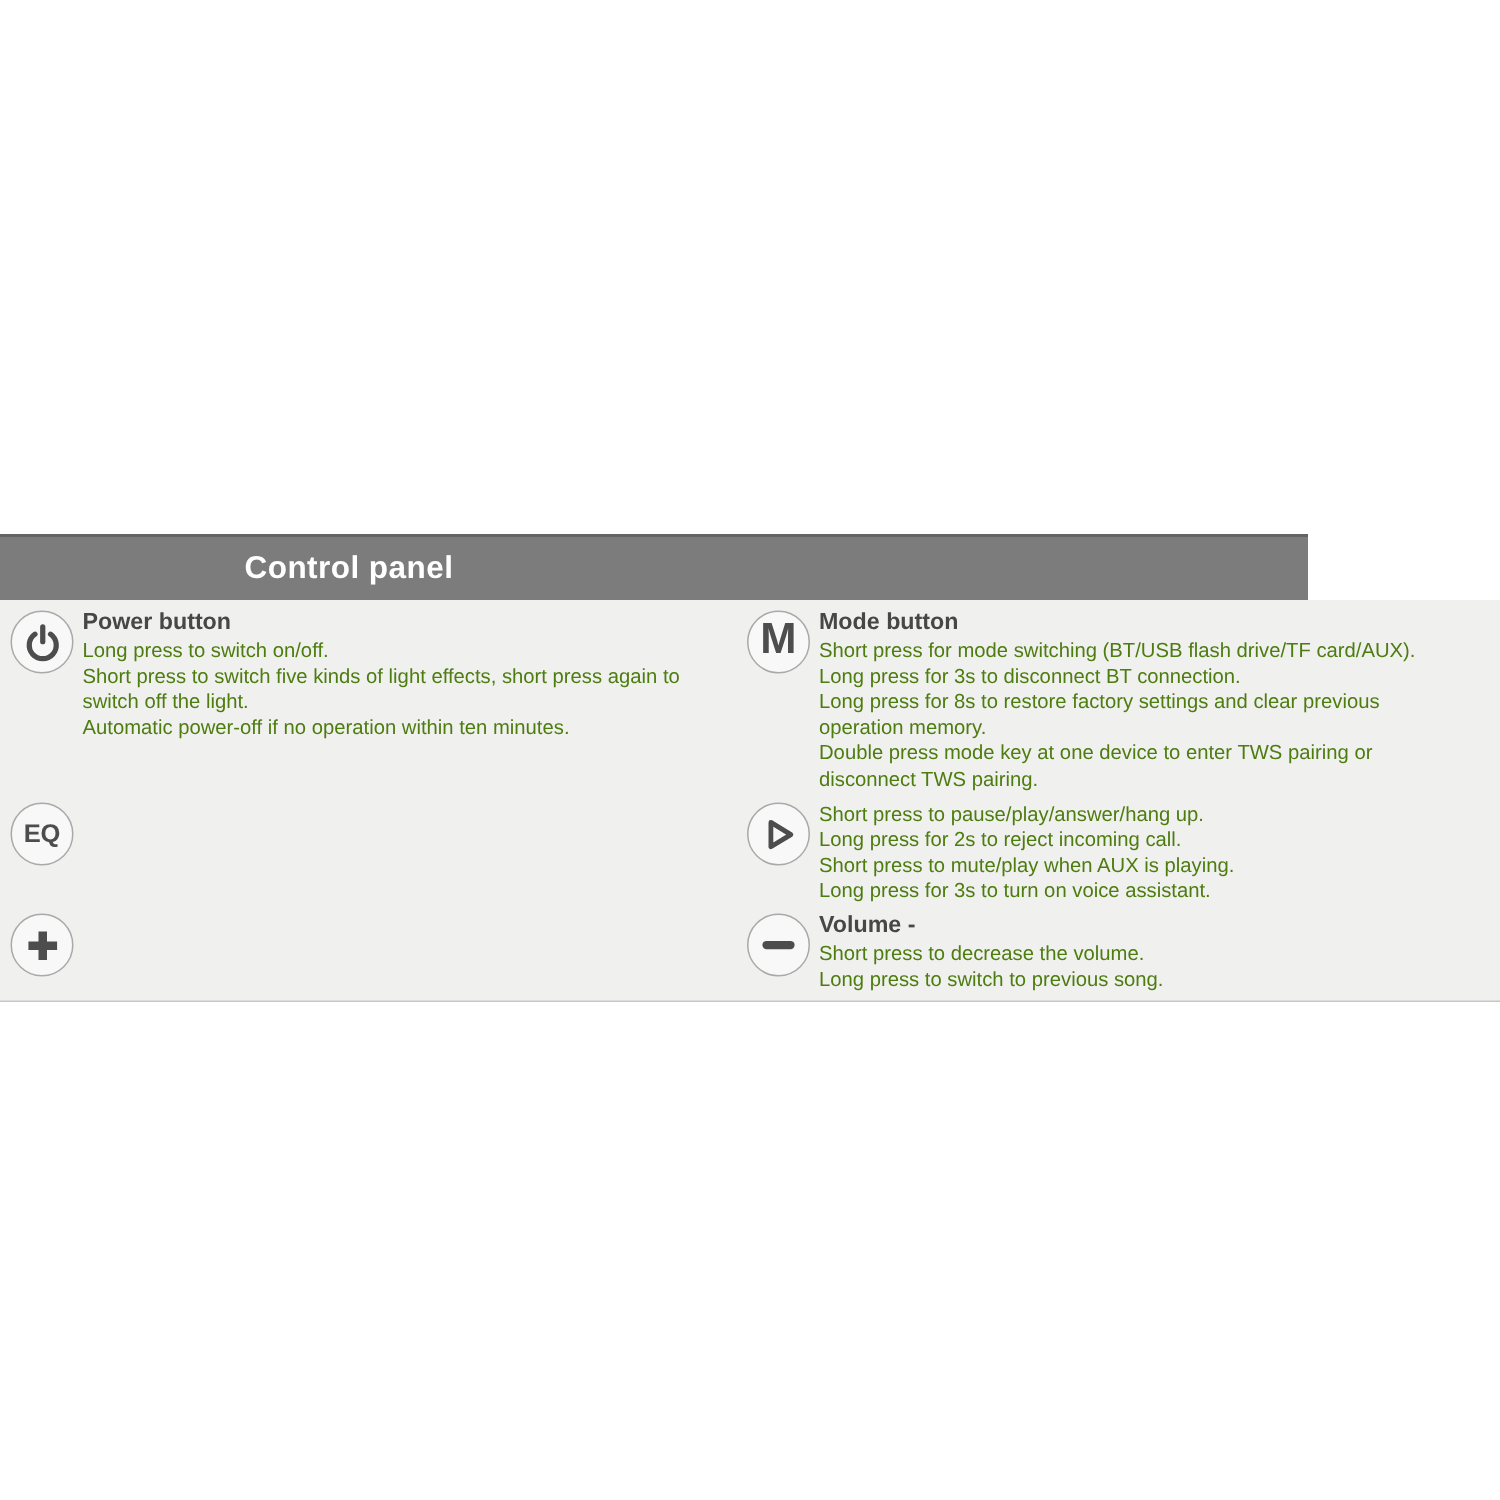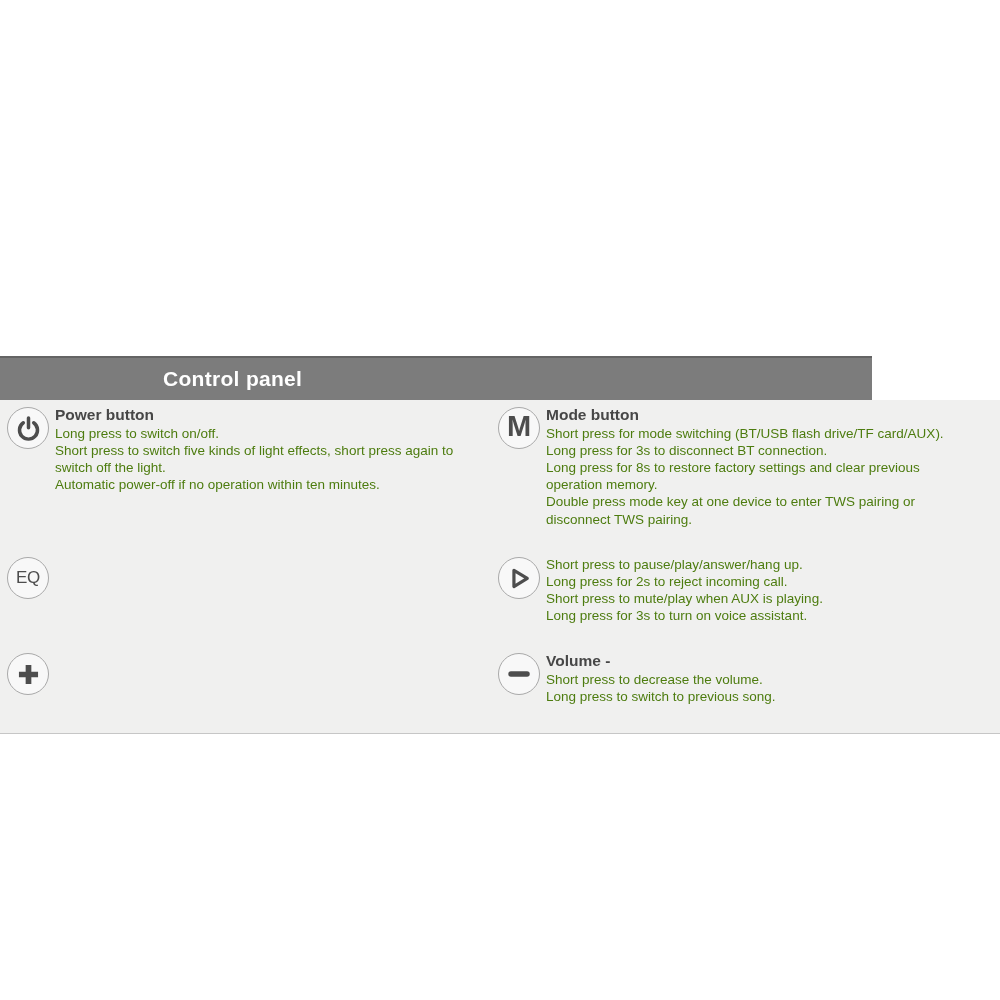--- a/index.html
+++ b/index.html
@@ -16,41 +16,41 @@
     background:#7c7c7c; border-top:2px solid #646464; box-sizing:border-box;
   }
   .header-title {
     margin-left:163px; line-height:41px;
     font-size:21px; font-weight:bold; color:#ffffff; letter-spacing:0.3px;
     white-space:nowrap;
   }
 
   
   .panel {
-    position:absolute; top:400px; left:0; width:1000px; height:334px;
+    position:absolute; top:400px; left:0; width:1000px; height:268px;
     box-sizing:border-box; background:#f0f0ef;
     border-bottom:1px solid #c6c6c6;
     padding-top:6px;
     display:grid; grid-template-columns:497px 503px;
     overflow:hidden;
   }
 
   .section { display:flex; align-items:flex-start; }
   .sec-left  .icon-wrap { margin:1px 6px 0 7px; }
   .sec-right .icon-wrap { margin:1px 6px 0 1px; }
 
   .icon-circle {
     width:42px; height:42px; box-sizing:border-box;
     border:1.5px solid #a9a9a9; border-radius:50%;
     background:#f8f8f8; color:#4d4d4d;
     display:flex; align-items:center; justify-content:center;
   }
   .icon-circle svg { display:block; }
   .icon-letter-m  { font-size:29px; font-weight:bold; line-height:1; margin-top:-3px; }
-  .icon-letter-eq { font-size:17px; font-weight:normal; line-height:1; letter-spacing:-0.2px; }
+  .icon-letter-eq { font-size:17px; font-weight:bold; line-height:1; letter-spacing:-0.2px; }
 
   .section-text { padding-top:0; }
   .section-title {
     font-size:15.5px; font-weight:bold; color:#474747;
     line-height:18.5px; white-space:nowrap;
   }
   .section-line {
     font-size:13.5px; color:#4d7c0f;
     line-height:17.2px; white-space:nowrap;
   }

